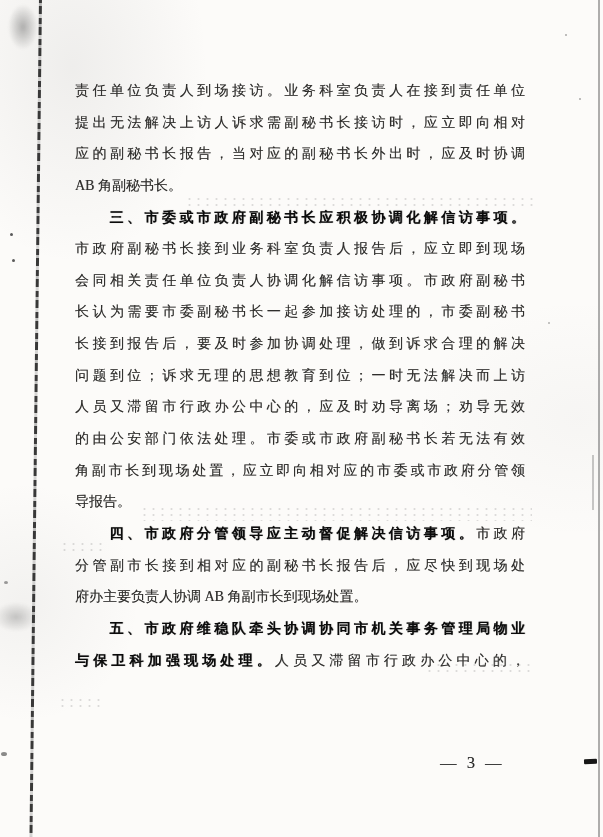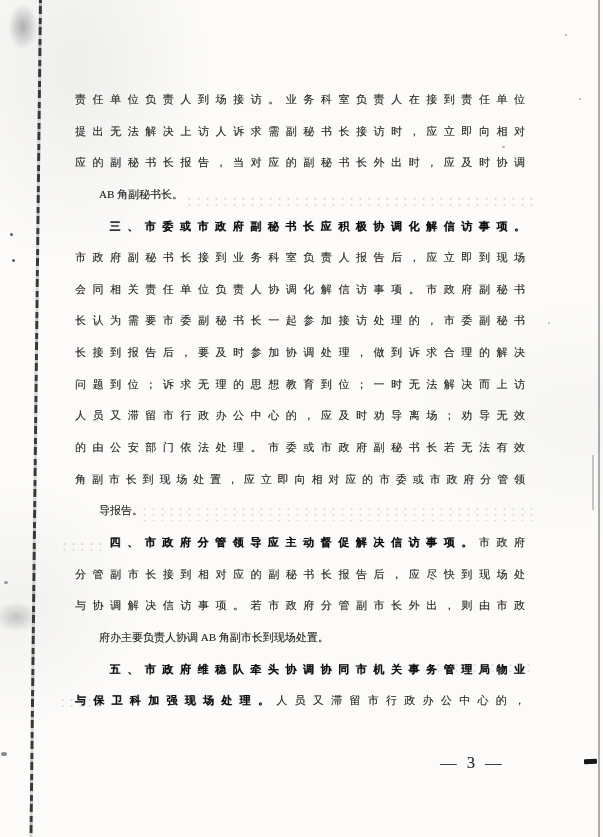--- a/index.html
+++ b/index.html
@@ -10,33 +10,33 @@
     background:
       radial-gradient(ellipse at 12% 8%, rgba(120,120,120,0.10), transparent 18%),
       radial-gradient(ellipse at 4% 72%, rgba(130,130,130,0.08), transparent 14%),
       radial-gradient(ellipse at 96% 50%, rgba(140,140,140,0.05), transparent 20%),
       #fcfbf9;
     overflow:hidden;
     font-family:"Liberation Serif","DejaVu Serif",serif;
   }
   
   .text-block{
-    position:absolute;left:75px;top:84px;width:450px;
+    position:absolute;left:75px;top:75px;width:450px;
     color:#2f2e2c;
-    font-size:11px;
+    font-size:14px;
   }
   .line{
     height:31.65px;line-height:31.65px;
     text-align:justify;
     text-justify:inter-character;
     white-space:nowrap;
     text-shadow:0.3px 0.3px 0.6px rgba(70,70,70,0.55);
   }
   .line.stretch{text-align-last:justify;}
-  .line.nostretch{text-align-last:left;margin-left:24px;}
+  .line.nostretch{text-align-last:left;}
   .line.indent{text-indent:34.6px;}
   .seg-bold{
     font-family:"Liberation Sans","DejaVu Sans",sans-serif;
     font-weight:700;color:#0b0b0b;
     text-shadow:0.4px 0.4px 0.7px rgba(40,40,40,0.6);
   }
   
   .page-number{
     position:absolute;left:440px;top:753px;
     font-size:16.5px;letter-spacing:3px;color:#2a2a2a;
@@ -116,21 +116,20 @@
       <div class="line stretch"><span class="seg-regular">会同相关责任单位负责人协调化解信访事项。市政府副秘书</span></div>
       <div class="line stretch"><span class="seg-regular">长认为需要市委副秘书长一起参加接访处理的，市委副秘书</span></div>
       <div class="line stretch"><span class="seg-regular">长接到报告后，要及时参加协调处理，做到诉求合理的解决</span></div>
       <div class="line stretch"><span class="seg-regular">问题到位；诉求无理的思想教育到位；一时无法解决而上访</span></div>
       <div class="line stretch"><span class="seg-regular">人员又滞留市行政办公中心的，应及时劝导离场；劝导无效</span></div>
       <div class="line stretch"><span class="seg-regular">的由公安部门依法处理。市委或市政府副秘书长若无法有效</span></div>
       <div class="line stretch"><span class="seg-regular">角副市长到现场处置，应立即向相对应的市委或市政府分管领</span></div>
       <div class="line nostretch"><span class="seg-regular">导报告。</span></div>
       <div class="line stretch indent"><span class="seg-bold">四、市政府分管领导应主动督促解决信访事项。</span><span class="seg-regular">市政府</span></div>
       <div class="line stretch"><span class="seg-regular">分管副市长接到相对应的副秘书长报告后，应尽快到现场处</span></div>
-      <div class="line stretch"><span class="seg-regular">与协调解决信访事项。若市政府分管副市长外出，则由市政</span></div>
       <div class="line nostretch"><span class="seg-regular">府办主要负责人协调 AB 角副市长到现场处置。</span></div>
       <div class="line stretch indent"><span class="seg-bold">五、市政府维稳队牵头协调协同市机关事务管理局物业</span></div>
       <div class="line stretch"><span class="seg-bold">与保卫科加强现场处理。</span><span class="seg-regular">人员又滞留市行政办公中心的，</span></div>
     </div>
 
   <div class="page-number">— 3 —</div>
 
 </div>
 
 </body></html>

